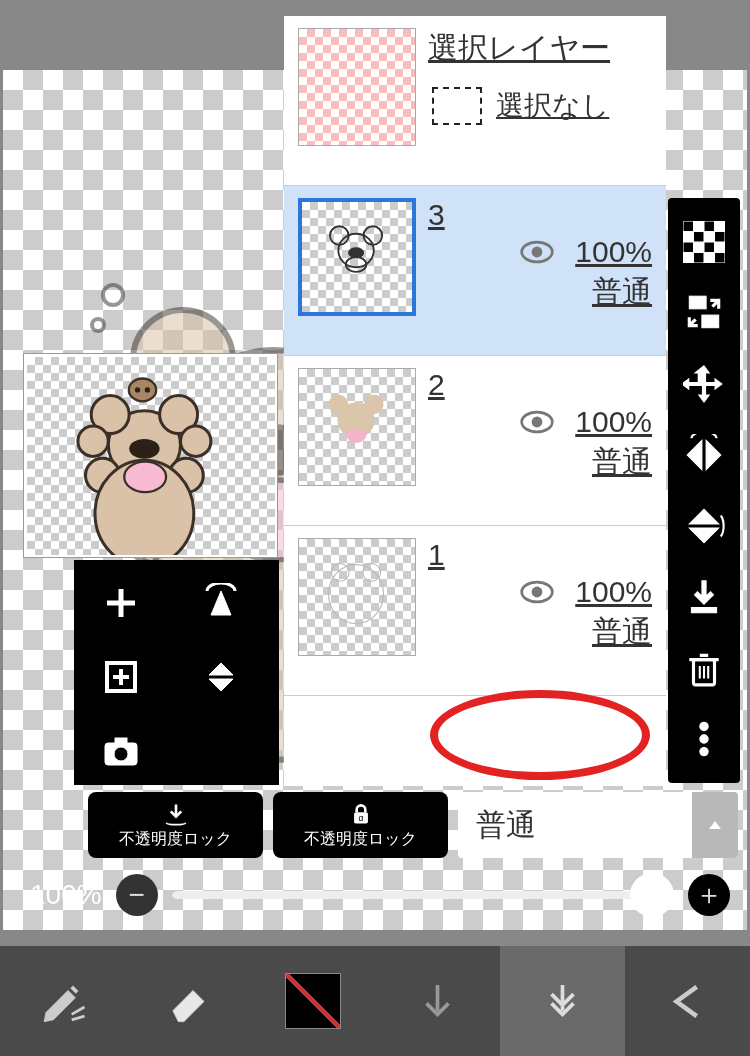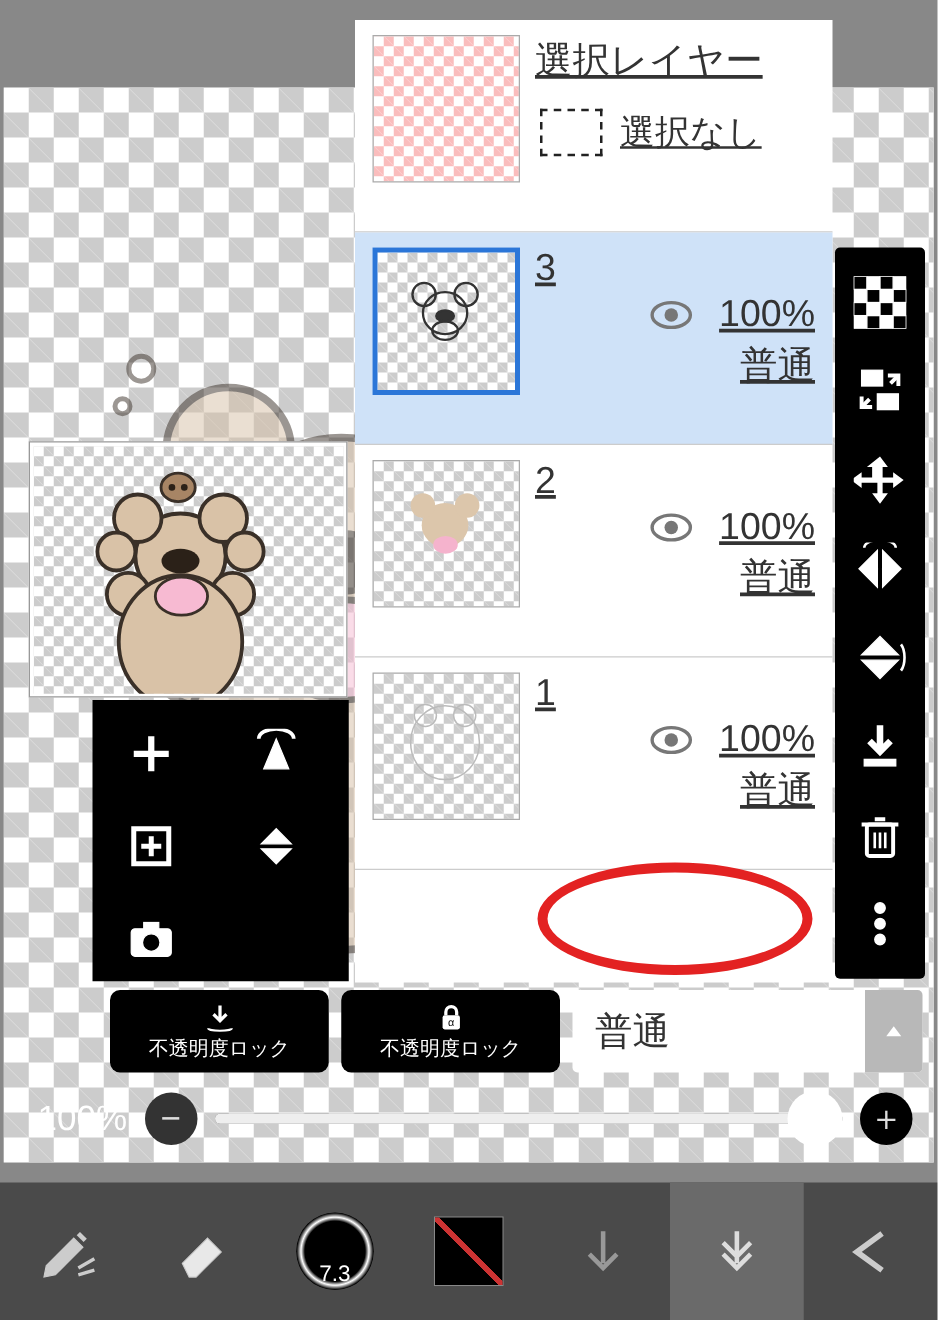--- a/index.html
+++ b/index.html
@@ -459,25 +459,20 @@
         <path d="M40 14l6 6" stroke-width="4"></path>
         <path d="M40 44l14-8M40 50l14-4" stroke="#ccc" stroke-width="3" fill="none"></path>
       </svg>
   </div>
   <div class="bcell">
     <svg viewBox="0 0 60 60">
         <path d="M14 40L36 18l12 12-22 22H20z" fill="#e8e8e8"></path>
       </svg>
   </div>
   <div class="bcell">
-    <div class="brush-circle">
-        <span>7.3</span>
-      </div>
-  </div>
-  <div class="bcell">
     <div class="color-swatch"></div>
   </div>
   <div class="bcell">
     <svg viewBox="0 0 60 60">
         <path d="M30 12v28M18 32l12 12 12-12" fill="none" stroke="#999" stroke-width="4"></path>
       </svg>
   </div>
   <div class="bcell selected">
     <svg viewBox="0 0 60 60">
         <path d="M30 12v28M18 32l12 12 12-12M18 22l12 12 12-12" fill="none" stroke="#ddd" stroke-width="4"></path>

